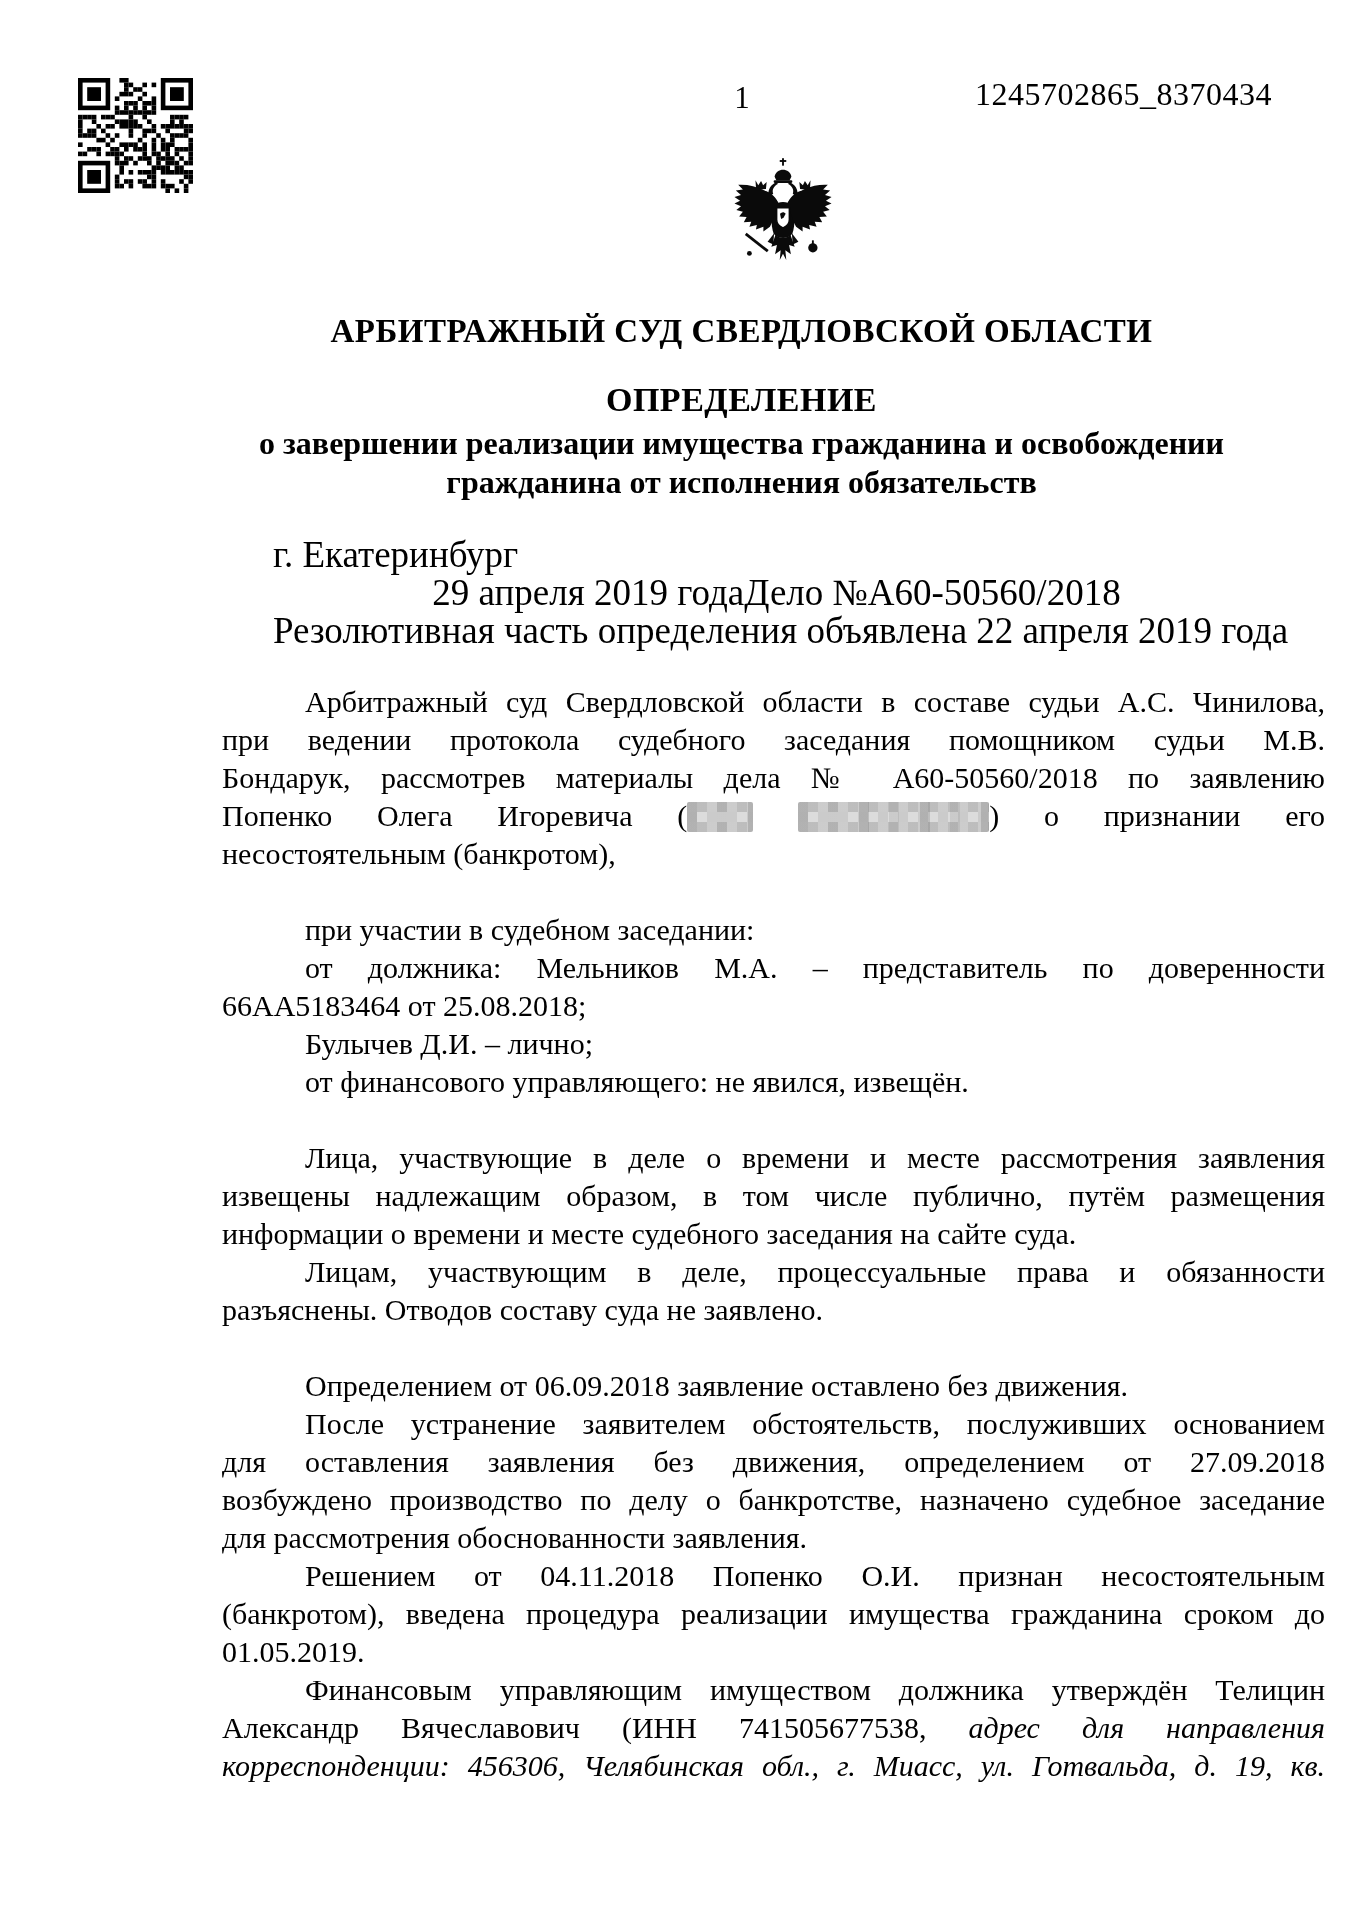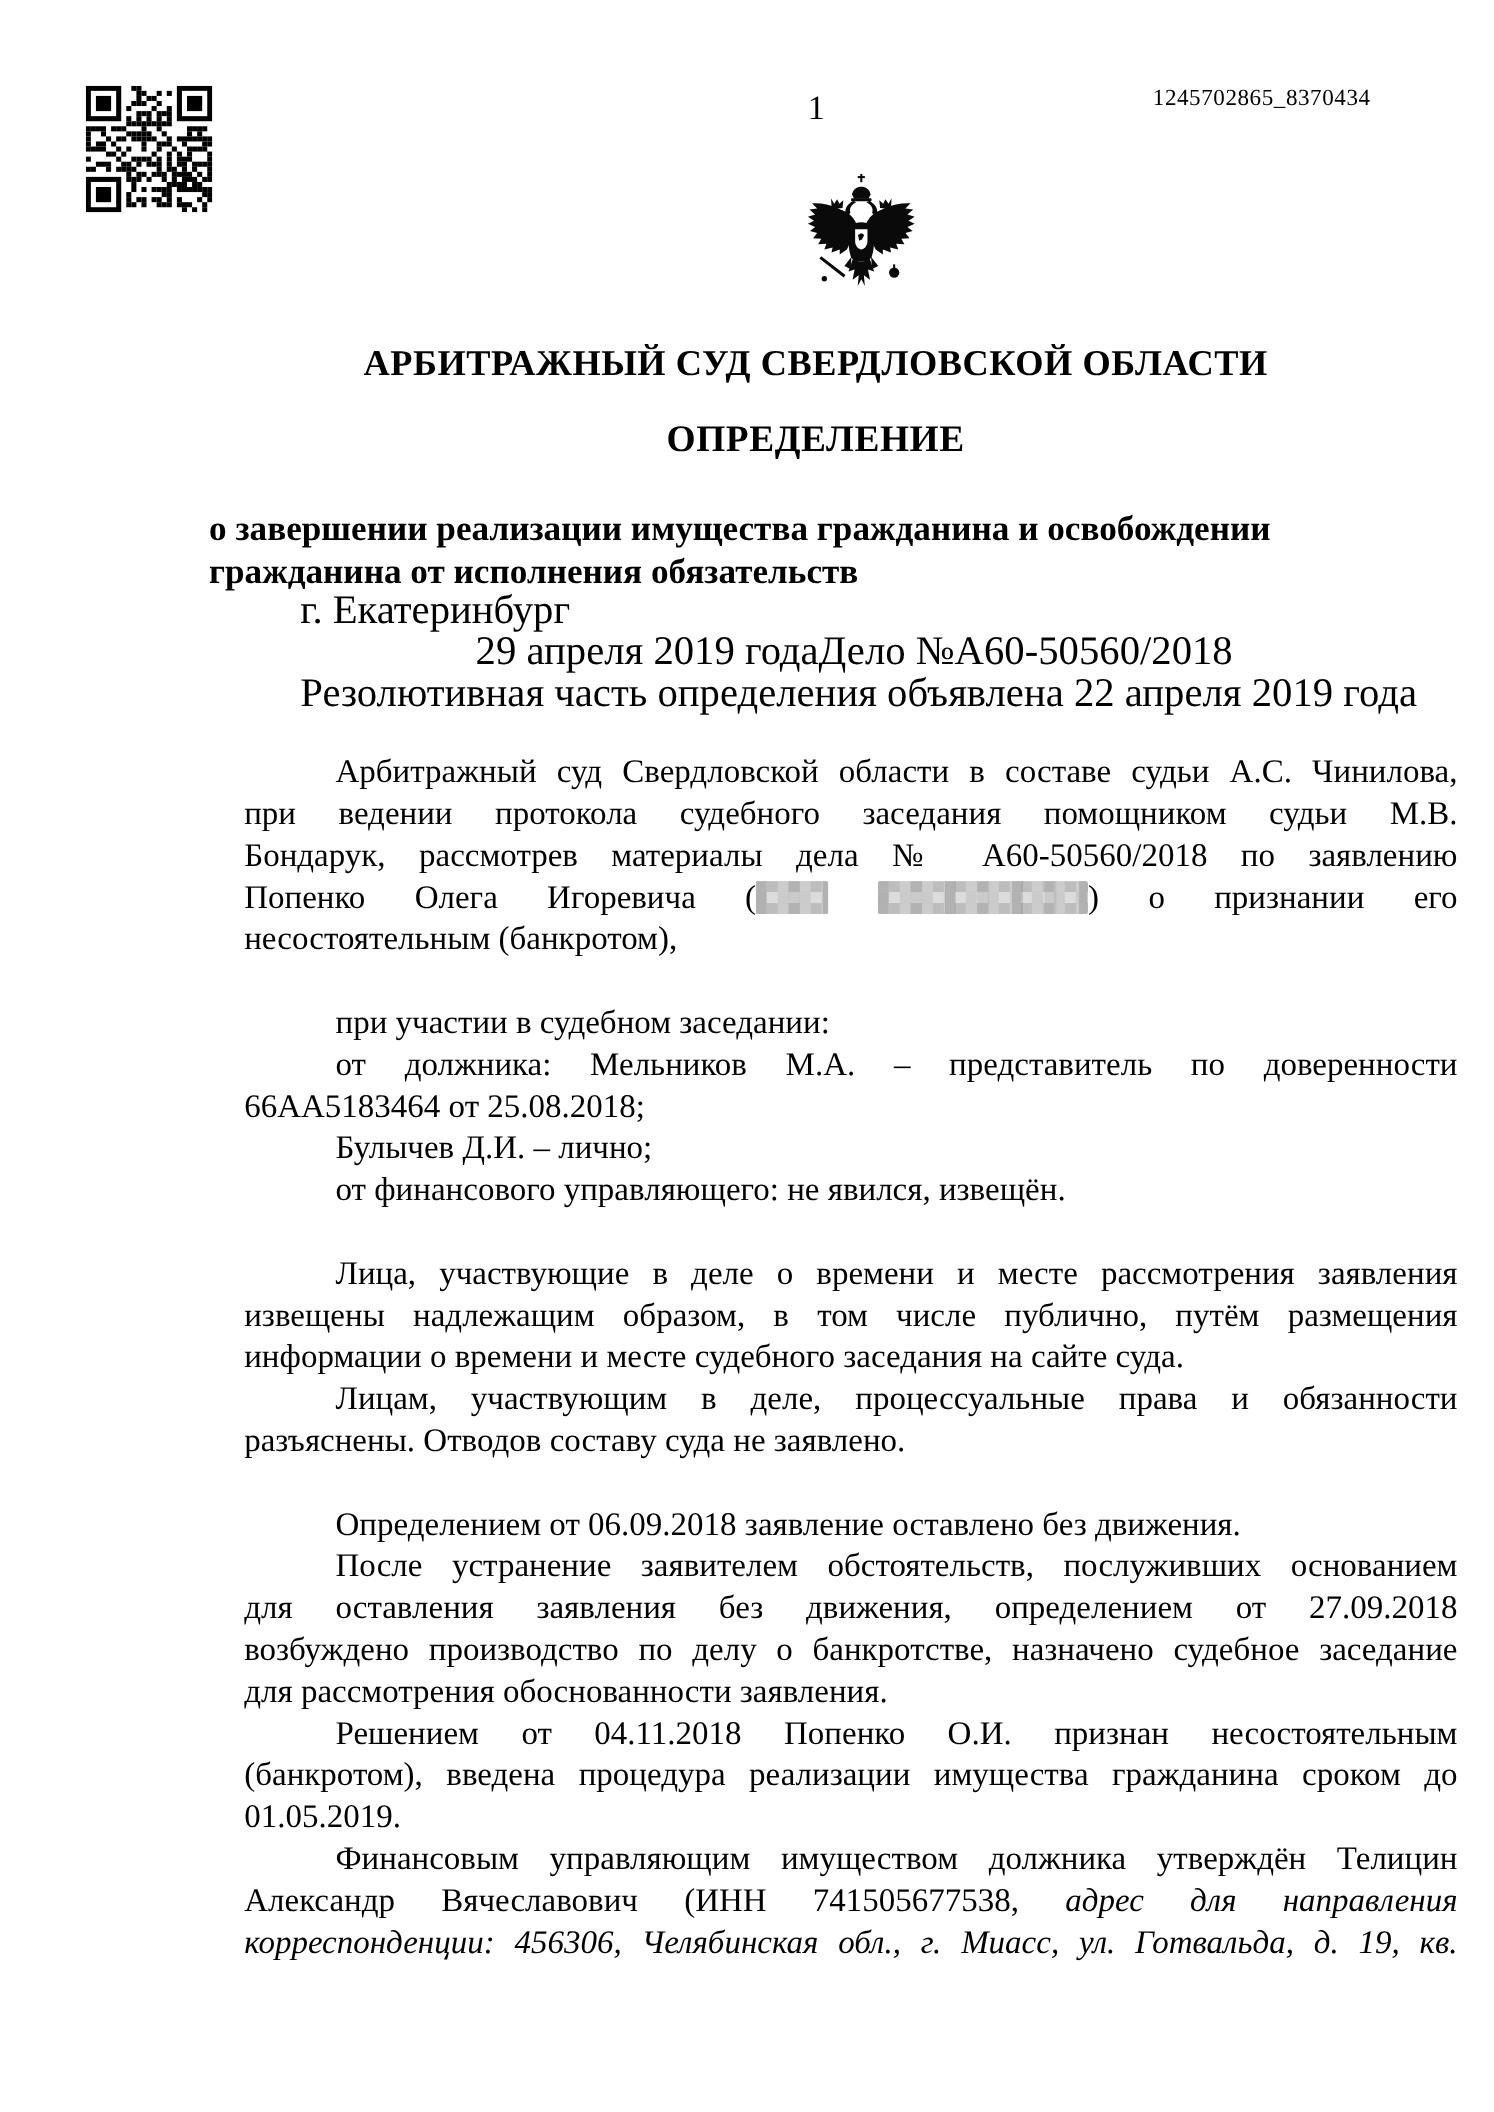--- a/index.html
+++ b/index.html
@@ -19,22 +19,22 @@
   }
   .pagenum {
     position: absolute;
     left: 692px; top: 80px;
     width: 100px;
     text-align: center;
     font-size: 31px;
   }
   .docid {
     position: absolute;
-    top: 76px; right: 112px;
-    font-size: 21px;
+    top: 76px; right: 86px;
+    font-size: 32px;
     letter-spacing: 0.5px;
   }
   .emblem {
     position: absolute;
     left: 727px; top: 155px;
     width: 112px; height: 124px;
   }
   .h-court {
     position: absolute;
     top: 313px; left: 190px; width: 1103px;
@@ -47,24 +47,24 @@
     position: absolute;
     top: 381px; left: 190px; width: 1103px;
     text-align: center;
     font-weight: bold;
     font-size: 34px;
     letter-spacing: 0.5px;
   }
   .h-sub {
     position: absolute;
     top: 424px; left: 190px; width: 1103px;
+    text-align: center;
     font-weight: bold;
     font-size: 32px;
     line-height: 39px;
-    margin-top: 37px;
   }
   .meta {
     position: absolute;
     top: 536px; left: 190px; width: 1103px;
     font-size: 37px;
     line-height: 38px;
   }
   .meta .indent { padding-left: 83px; }
   .meta-row { display: flex; justify-content: center; }
   .meta-row .case { padding-right: 13px; }

